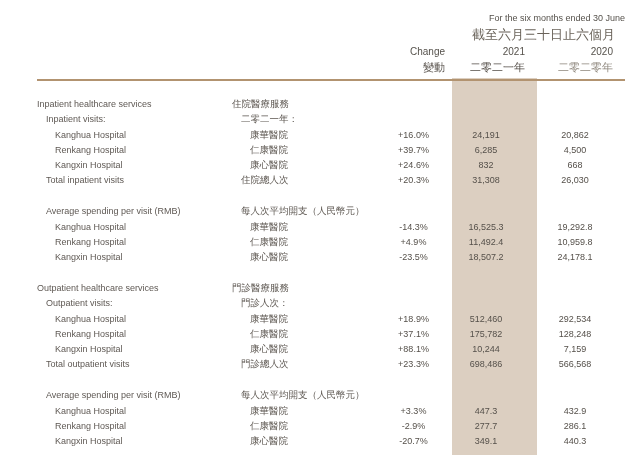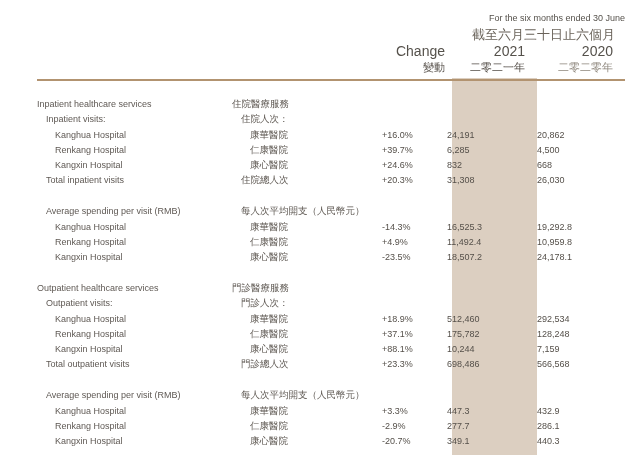--- a/index.html
+++ b/index.html
@@ -26,35 +26,35 @@
     z-index:1;
   }
   .hdr{padding-top:7px;}
   .h1{height:16px;line-height:16px;font-size:9px;text-align:right;color:#55514b;}
   .h2{height:18px;line-height:18px;font-size:13px;text-align:right;padding-right:10px;
       font-family:"Liberation Serif", serif;color:#6a635a;}
   .cols{display:grid;grid-template-columns:195px 150px 65px 90px 88px;}
   .cols .c3{grid-column:3;text-align:right;padding-right:2px;}
   .cols .c4{grid-column:4;text-align:right;padding-right:12px;}
   .cols .c5{grid-column:5;text-align:right;padding-right:12px;}
-  .en-cols{height:15px;line-height:15px;font-size:14px;color:#55514b;}
+  .en-cols{height:15px;line-height:15px;font-size:10px;color:#55514b;}
   .zh-cols{height:16px;line-height:16px;font-size:11px;font-family:"Liberation Serif", serif;}
   .zh-cols .c3,.zh-cols .c4{color:#544e48;}
   .zh-cols .c5{color:#8f887e;}
   .rule{margin-top:4px;height:2px;background:#b29370;}
   .tbody{padding-top:16px;}
   .row{
     display:grid;
     grid-template-columns:195px 150px 65px 90px 88px;
     height:15.3px;line-height:15.3px;
     font-size:9px;
   }
   .cell{white-space:nowrap;overflow:visible;}
   .zh{font-family:"Liberation Serif", serif;font-size:9.5px;color:#5c5650;}
-  .num{text-align:left;color:#55504a;}
+  .num{text-align:center;color:#55504a;}
   .change{padding-right:2px;}
   .y2021{padding-right:12px;}
   .y2020{padding-right:12px;}
   .ind0{padding-left:0;}
   .ind1{padding-left:9px;}
   .ind2{padding-left:18px;}
   .spacer{height:15.5px;}
 </style>
 </head>
 <body>
@@ -84,21 +84,21 @@
     <div class="tbody">
         <div class="row">
           <div class="cell en ind0">Inpatient healthcare services</div>
           <div class="cell zh ind0">住院醫療服務</div>
           <div class="cell num change"></div>
           <div class="cell num y2021"></div>
           <div class="cell num y2020"></div>
         </div>
         <div class="row">
           <div class="cell en ind1">Inpatient visits:</div>
-          <div class="cell zh ind1">住院人次：</div>
+          <div class="cell zh ind1">二零二一年：</div>
           <div class="cell num change"></div>
           <div class="cell num y2021"></div>
           <div class="cell num y2020"></div>
         </div>
         <div class="row">
           <div class="cell en ind2">Kanghua Hospital</div>
           <div class="cell zh ind2">康華醫院</div>
           <div class="cell num change">+16.0%</div>
           <div class="cell num y2021">24,191</div>
           <div class="cell num y2020">20,862</div>

